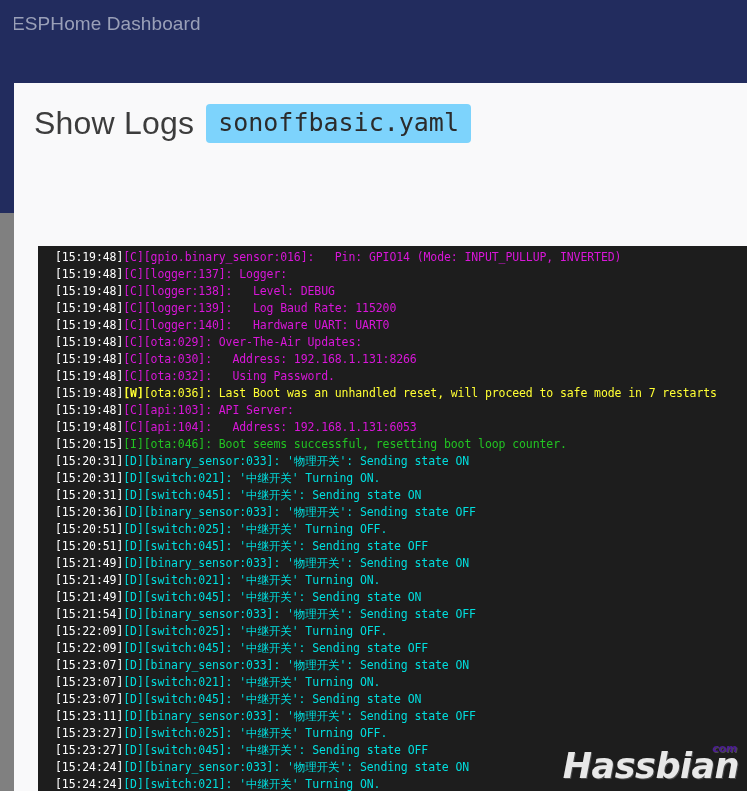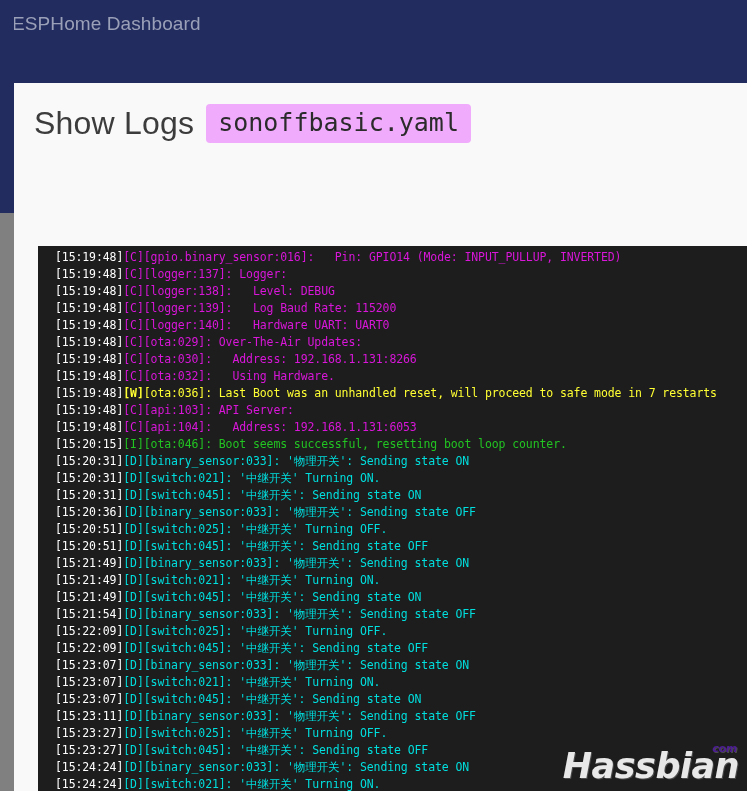--- a/index.html
+++ b/index.html
@@ -75,21 +75,21 @@
   }
 
   .logs-heading-text {
     font-size: 32px;
     font-weight: 400;
     color: #3c3c3c;
     letter-spacing: 0.2px;
   }
 
   .config-badge {
-    background: #f0abfc;
+    background: #7dd3fc;
     border-radius: 4px;
     padding: 6px 12px 8px 12px;
     font-family: "DejaVu Sans Mono", "Liberation Mono", monospace;
     font-size: 25px;
     color: #2b2b2b;
     line-height: 1;
   }
 
   
   .log-console {
@@ -185,21 +185,21 @@
   </div>
 
   <div class="log-console" id="log-console">
       <div class="log-line"><span class="ts">[15:19:48]</span><span class="lvl-C">[C]</span><span class="msg-C">[gpio.binary_sensor:016]:   Pin: GPIO14 (Mode: INPUT_PULLUP, INVERTED)</span></div>
       <div class="log-line"><span class="ts">[15:19:48]</span><span class="lvl-C">[C]</span><span class="msg-C">[logger:137]: Logger:</span></div>
       <div class="log-line"><span class="ts">[15:19:48]</span><span class="lvl-C">[C]</span><span class="msg-C">[logger:138]:   Level: DEBUG</span></div>
       <div class="log-line"><span class="ts">[15:19:48]</span><span class="lvl-C">[C]</span><span class="msg-C">[logger:139]:   Log Baud Rate: 115200</span></div>
       <div class="log-line"><span class="ts">[15:19:48]</span><span class="lvl-C">[C]</span><span class="msg-C">[logger:140]:   Hardware UART: UART0</span></div>
       <div class="log-line"><span class="ts">[15:19:48]</span><span class="lvl-C">[C]</span><span class="msg-C">[ota:029]: Over-The-Air Updates:</span></div>
       <div class="log-line"><span class="ts">[15:19:48]</span><span class="lvl-C">[C]</span><span class="msg-C">[ota:030]:   Address: 192.168.1.131:8266</span></div>
-      <div class="log-line"><span class="ts">[15:19:48]</span><span class="lvl-C">[C]</span><span class="msg-C">[ota:032]:   Using Hardware.</span></div>
+      <div class="log-line"><span class="ts">[15:19:48]</span><span class="lvl-C">[C]</span><span class="msg-C">[ota:032]:   Using Password.</span></div>
       <div class="log-line"><span class="ts">[15:19:48]</span><span class="lvl-W">[W]</span><span class="msg-W">[ota:036]: Last Boot was an unhandled reset, will proceed to safe mode in 7 restarts</span></div>
       <div class="log-line"><span class="ts">[15:19:48]</span><span class="lvl-C">[C]</span><span class="msg-C">[api:103]: API Server:</span></div>
       <div class="log-line"><span class="ts">[15:19:48]</span><span class="lvl-C">[C]</span><span class="msg-C">[api:104]:   Address: 192.168.1.131:6053</span></div>
       <div class="log-line"><span class="ts">[15:20:15]</span><span class="lvl-I">[I]</span><span class="msg-I">[ota:046]: Boot seems successful, resetting boot loop counter.</span></div>
       <div class="log-line"><span class="ts">[15:20:31]</span><span class="lvl-D">[D]</span><span class="msg-D">[binary_sensor:033]: '物理开关': Sending state ON</span></div>
       <div class="log-line"><span class="ts">[15:20:31]</span><span class="lvl-D">[D]</span><span class="msg-D">[switch:021]: '中继开关' Turning ON.</span></div>
       <div class="log-line"><span class="ts">[15:20:31]</span><span class="lvl-D">[D]</span><span class="msg-D">[switch:045]: '中继开关': Sending state ON</span></div>
       <div class="log-line"><span class="ts">[15:20:36]</span><span class="lvl-D">[D]</span><span class="msg-D">[binary_sensor:033]: '物理开关': Sending state OFF</span></div>
       <div class="log-line"><span class="ts">[15:20:51]</span><span class="lvl-D">[D]</span><span class="msg-D">[switch:025]: '中继开关' Turning OFF.</span></div>
       <div class="log-line"><span class="ts">[15:20:51]</span><span class="lvl-D">[D]</span><span class="msg-D">[switch:045]: '中继开关': Sending state OFF</span></div>

